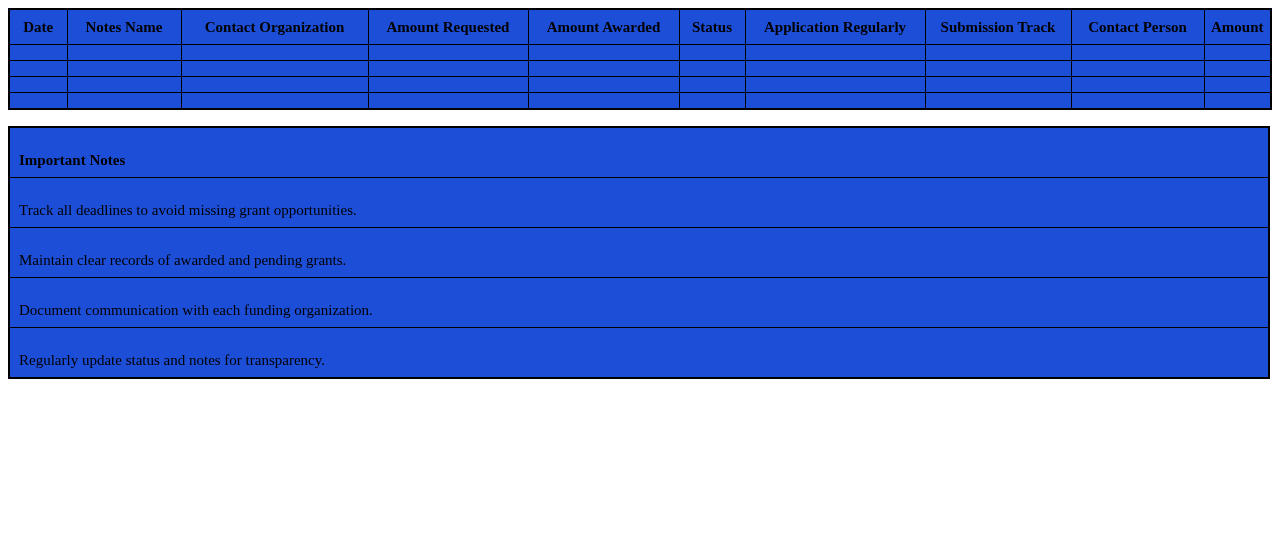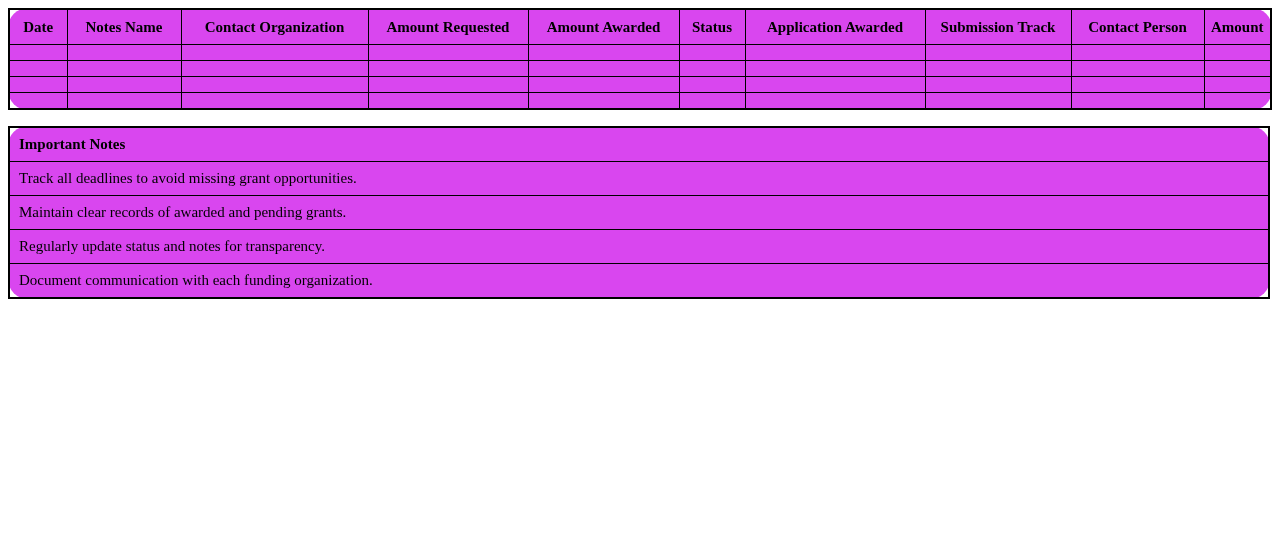--- a/index.html
+++ b/index.html
@@ -19,22 +19,21 @@
   .content {
     position: absolute;
     left: 8px;
     top: 8px;
     width: 1262px;
   }
   table {
     border-collapse: collapse;
     table-layout: fixed;
     width: 1262px;
-    background: #d946ef;
-    border-radius: 20px;
+    background: #1d4ed8;
   }
   table.grant-table {
     border: 2px solid #000000;
     margin-bottom: 16px;
   }
   table.notes-table {
     border: 2px solid #000000;
   }
   .grant-table th {
     border: 1px solid #000000;
@@ -53,21 +52,21 @@
     font-size: 13px;
     padding: 0 2px;
     overflow: hidden;
   }
   .notes-table td {
     border: 1px solid #000000;
     height: 33px;
     font-size: 15px;
     text-align: left;
     vertical-align: middle;
-    padding: 0 0 0 9px;
+    padding: 16px 0 0 9px;
     overflow: hidden;
   }
   .notes-table td.notes-title {
     font-weight: bold;
   }
 </style>
 </head>
 <body>
 
 <div class="page">
@@ -87,21 +86,21 @@
         <col style="width:67px">
       </colgroup>
       <thead>
         <tr>
           <th>Date</th>
           <th>Notes Name</th>
           <th>Contact Organization</th>
           <th>Amount Requested</th>
           <th>Amount Awarded</th>
           <th>Status</th>
-          <th>Application Awarded</th>
+          <th>Application Regularly</th>
           <th>Submission Track</th>
           <th>Contact Person</th>
           <th>Amount</th>
         </tr>
       </thead>
       <tbody>
         <tr>
           <td></td>
           <td></td>
           <td></td>
@@ -157,22 +156,22 @@
         <tr>
           <td class="notes-title">Important Notes</td>
         </tr>
         <tr>
           <td>Track all deadlines to avoid missing grant opportunities.</td>
         </tr>
         <tr>
           <td>Maintain clear records of awarded and pending grants.</td>
         </tr>
         <tr>
-          <td>Regularly update status and notes for transparency.</td>
+          <td>Document communication with each funding organization.</td>
         </tr>
         <tr>
-          <td>Document communication with each funding organization.</td>
+          <td>Regularly update status and notes for transparency.</td>
         </tr>
       </tbody>
     </table>
 
   </div>
 </div>
 
 </body></html>

